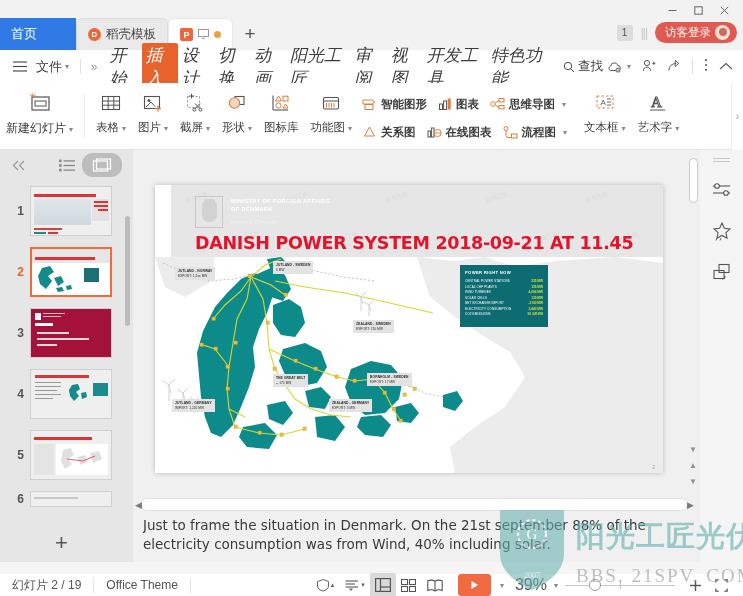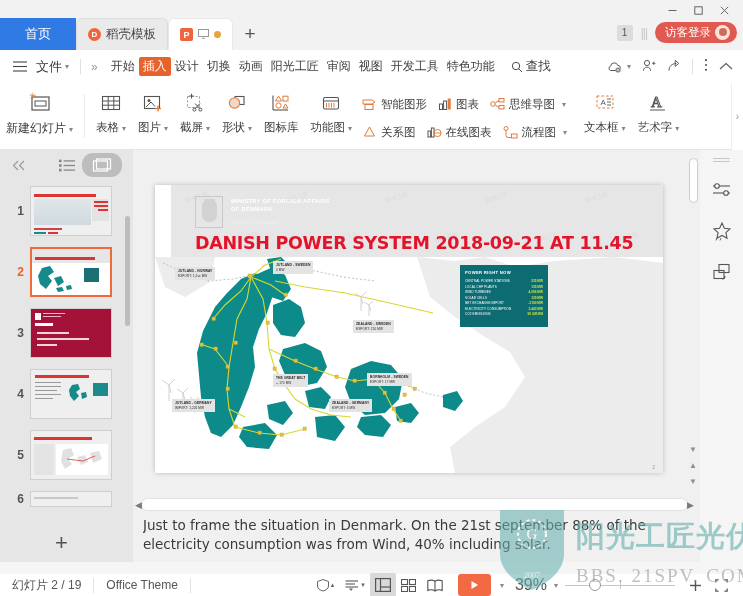--- a/index.html
+++ b/index.html
@@ -21,21 +21,21 @@
   .winctl .wbtn { width:26px; height:20px; display:flex; align-items:center; justify-content:center;
     color:#666; font-size:12px; line-height:1; }
   .winctl .wbtn svg { display:block; }
 
   .tabs { position:absolute; left:0; top:18px; height:32px; display:flex; align-items:flex-end; }
   .tab {
     height:32px; display:flex; align-items:center; gap:5px;
     padding:0 11px; font-size:12.5px; position:relative;
     border-radius:6px 6px 0 0; white-space:nowrap;
   }
-  .tab.home { background:#2f7ae5; color:#fff; width:76px; justify-content:center; font-size:13px; border-radius:0; }
+  .tab.home { background:#2f7ae5; color:#fff; width:76px; font-size:13px; border-radius:0; }
   .tab.plain { background:#eaeaea; color:#444; border:1px solid #dcdcdc; border-bottom:none; }
   .tab.active { background:#fff; color:#e8622c; border:1px solid #e8e8e8; border-bottom:none; }
   .tab .tabicon { width:13px; height:13px; border-radius:2px; display:inline-flex;
     align-items:center; justify-content:center; font-size:9px; color:#fff; font-weight:bold; }
   .tab .tabicon.p { background:#f0643c; }
   .tab .tabicon.d { background:#f0643c; border-radius:50%; font-size:8px; }
   .tabdot { width:7px; height:7px; border-radius:50%; background:#e8a33d; display:inline-block; }
   .tabcast { color:#9a9a9a; font-size:11px; }
   .newtab { width:34px; height:32px; display:flex; align-items:center; justify-content:center;
     color:#555; font-size:19px; font-weight:300; }
@@ -51,37 +51,37 @@
      border-radius:50%; background:#cf6a5c; }
 
   
   .menubar { position:absolute; left:0; top:50px; width:743px; height:33px; background:#fff;
     display:flex; align-items:center; font-size:12.5px; color:#3d3d3d; }
   .mi { padding:0 4px; height:21px; display:flex; align-items:center; white-space:nowrap; }
   .hamb { margin-left:9px; color:#444; font-size:14px; }
   .menu-file { font-size:13px; padding-left:5px; }
   .caret { font-size:8px; color:#888; margin-left:3px; }
   .msep { width:1px; height:15px; background:#e0e0e0; margin:0 7px; }
-  .mtab { padding:1px 4px; font-size:12px; color:#3d3d3d; }
+  .mtab { padding:1px 4px; font-size:17px; color:#3d3d3d;font-style:italic; }
   .mtab.sel { background:#e8622c; color:#fff; border-radius:2px; }
   .mchev { color:#9a9a9a; font-size:12px; padding:0 3px; }
   .menuright { margin-left:auto; display:flex; align-items:center; gap:11px; padding-right:10px; color:#5a5a5a; }
 
   
   .ribbon { position:absolute; left:0; top:83px; width:743px; height:67px; background:#fff;
      border-bottom:1px solid #e4e4e4; display:flex; align-items:flex-start; }
   .rsep { width:1px; height:44px; background:#ececec; margin:11px 5px 0 5px; }
   .rbtn { display:flex; flex-direction:column; align-items:center; justify-content:flex-start;
     padding:6px 6px 0 6px; min-width:38px; }
   .rbtn .ic { height:28px; display:flex; align-items:center; justify-content:center; color:#d9733f; }
   .rbtn .lb { font-size:11.5px; color:#3d3d3d; margin-top:3px; white-space:nowrap; }
   .rbtn.big { min-width:58px; }
   .rbtn.big .lb { font-size:12px; }
   .rcol { display:flex; flex-direction:column; justify-content:center; height:67px; padding-top:3px; }
-  .rrow { display:flex; height:28px; }
+  .rrow { display:flex; height:28px;font-weight:bold; }
   .ritem { display:flex; align-items:center; gap:4px; padding:0 7px 0 4px; font-size:11.5px; color:#3d3d3d; white-space:nowrap; }
   .ritem .ic { color:#d9733f; display:flex; align-items:center; }
   .ribbon-exp { position:absolute; right:0; top:83px; width:12px; height:67px;
      display:flex; align-items:center; justify-content:center; color:#999; font-size:10px;
      background:#fff; border-left:1px solid #eee; }
 
   
   .leftpane { position:absolute; left:0; top:150px; width:133px; bottom:34px; background:#e6e6e6; }
   .lp-head { height:30px; display:flex; align-items:center; gap:0; padding:0 6px; }
   .lp-collapse { width:26px; height:24px; display:flex; align-items:center; justify-content:center;

